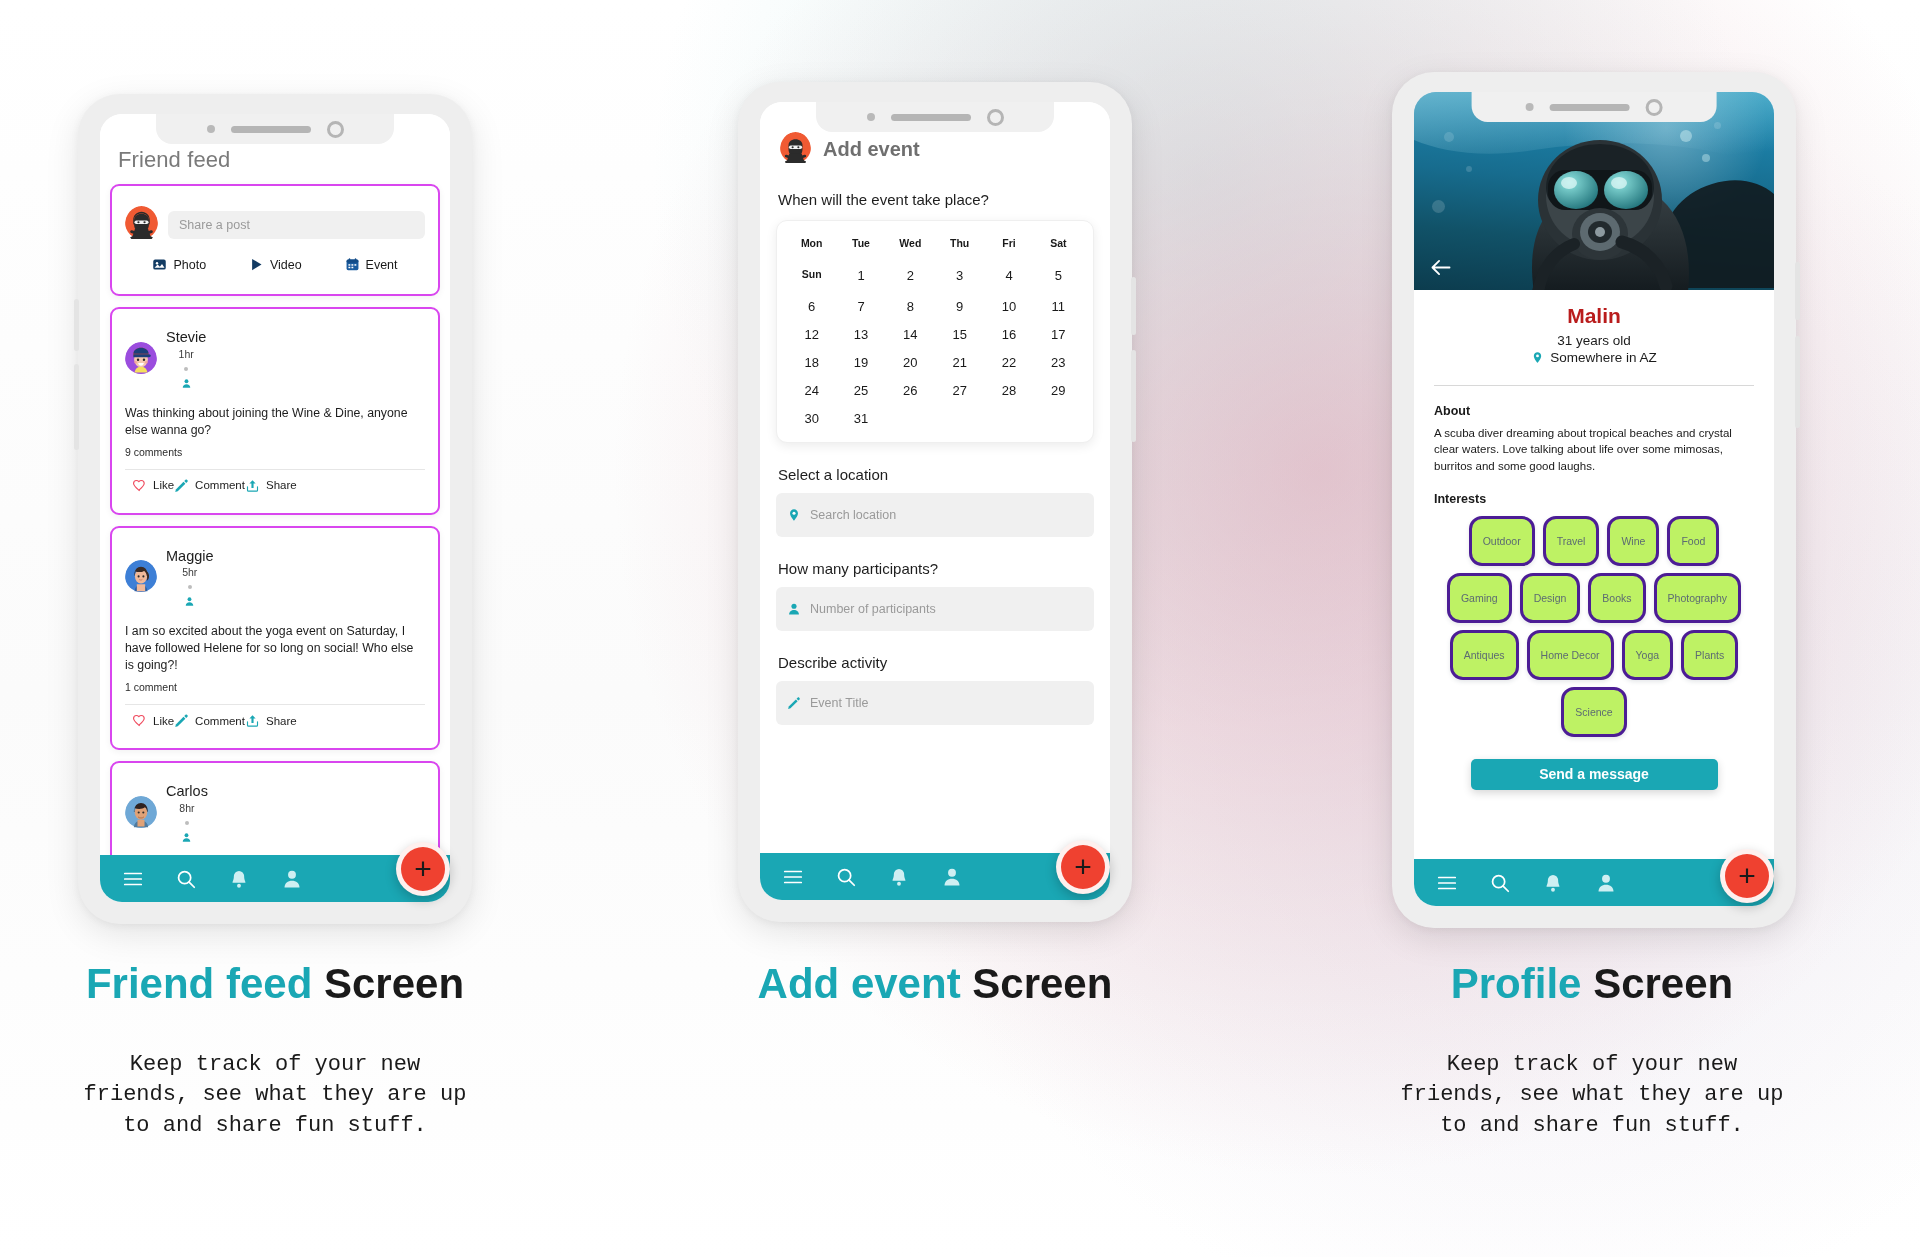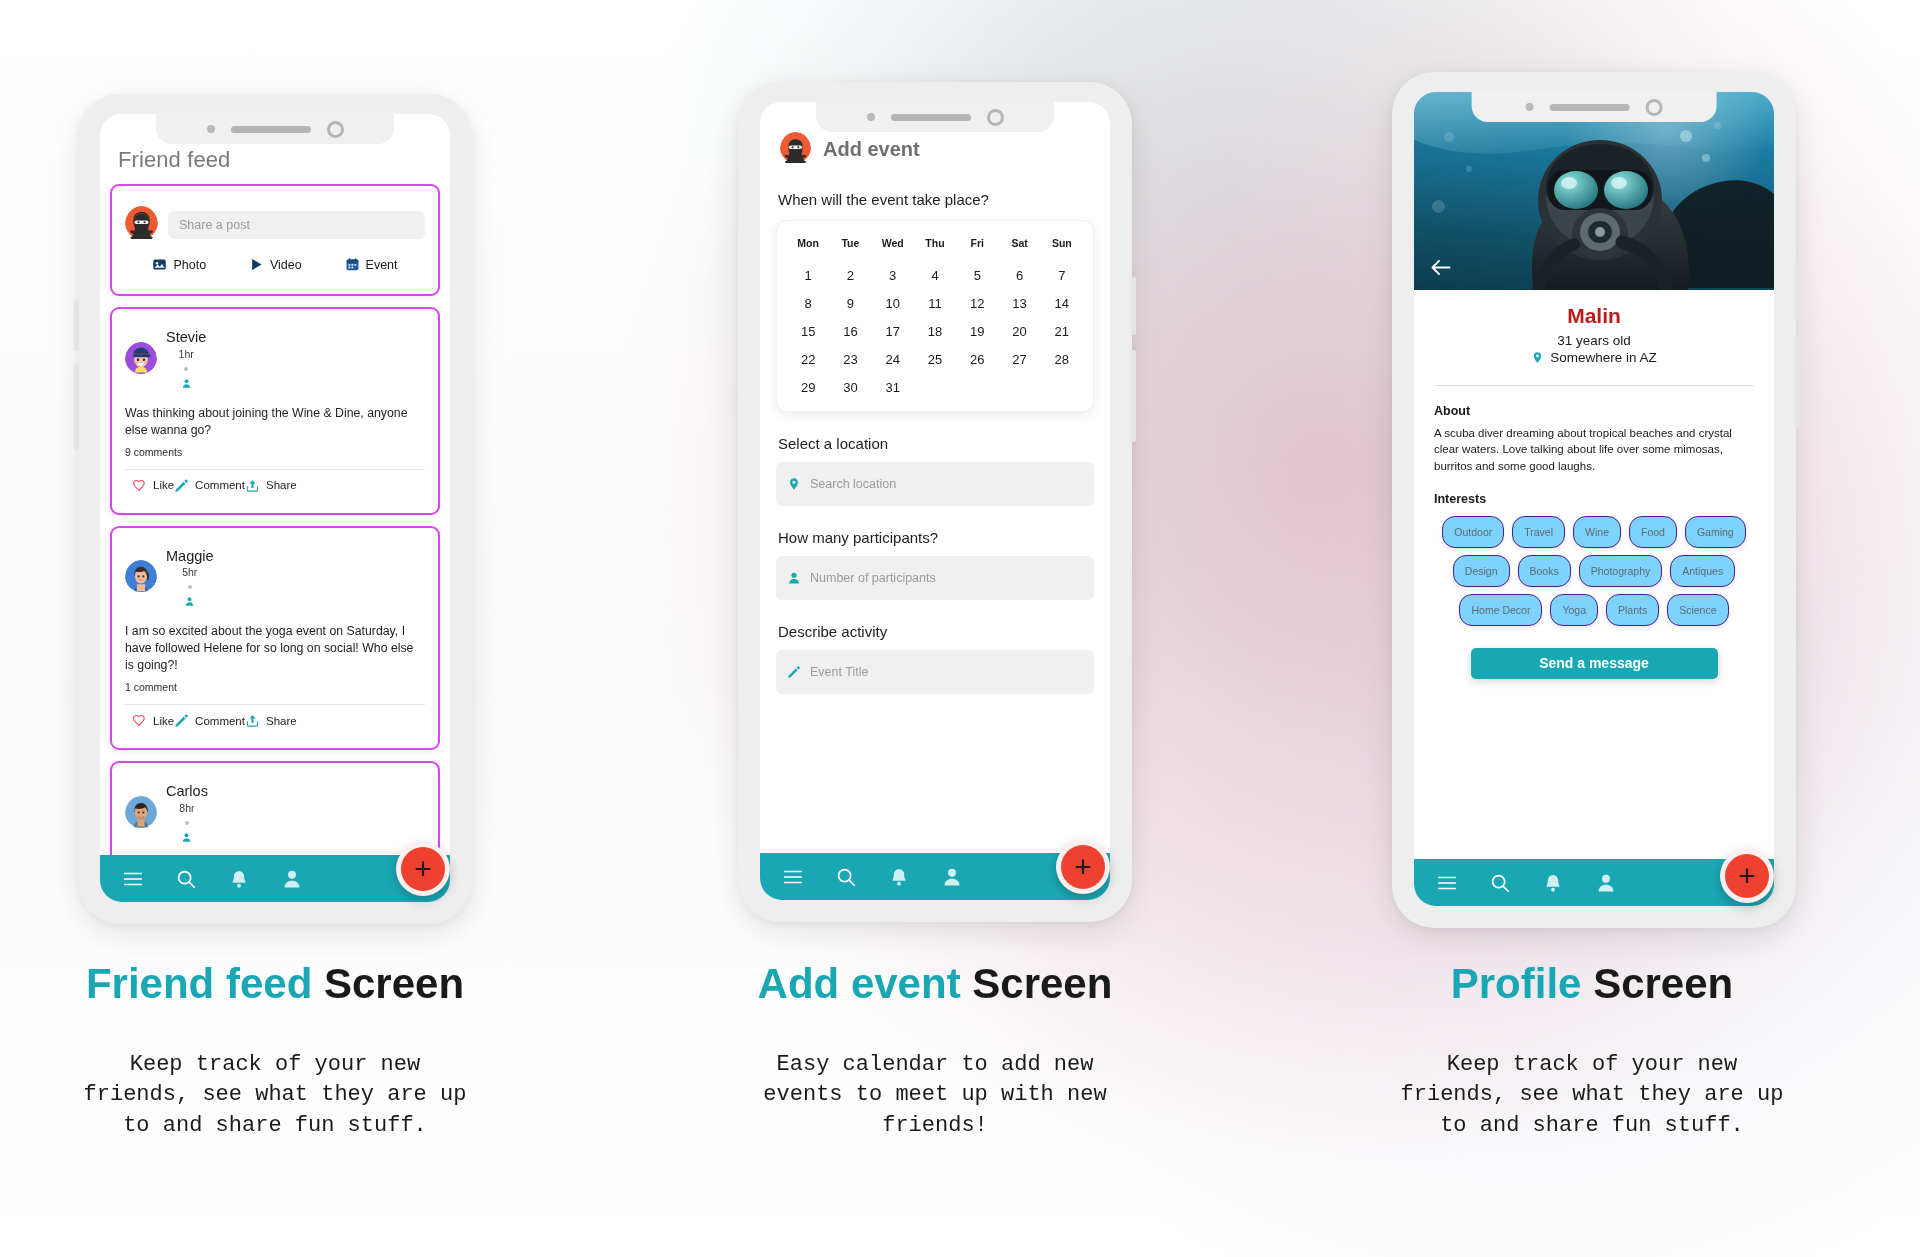--- a/index.html
+++ b/index.html
@@ -98,21 +98,21 @@
   
   .ev-body { position: absolute; inset: 0; background: #fff; padding: 0 16px; }
   .ev-head { display: flex; align-items: center; gap: 12px; padding: 30px 0 0 4px; }
   .ev-title { font-size: 20px; color: #6f6f6f; font-weight: 700; }
   .ev-q { font-size: 15px; color: #1d1d1d; font-weight: 400; margin: 24px 0 12px 2px; }
   .cal-card {
     background: #fff; border-radius: 11px; border: 1px solid #efefef;
     box-shadow: 0 3px 11px rgba(0,0,0,0.08);
     padding: 16px 10px 16px;
   }
-  .cal-grid { display: grid; grid-template-columns: repeat(7, 1fr); row-gap: 13px; }
+  .cal-grid { display: grid; grid-template-columns: repeat(6, 1fr); row-gap: 13px; }
   .cal-dow { font-size: 10.5px; font-weight: 700; color: #1a1a1a; text-align: center; padding-bottom: 6px; }
   .cal-day { font-size: 13px; color: #1a1a1a; text-align: center; }
   .ev-label { font-size: 15px; color: #1d1d1d; margin: 23px 0 10px 2px; }
   .ev-field {
     height: 44px; border-radius: 6px; background: #f0f0f0;
     display: flex; align-items: center; gap: 9px; padding-left: 11px;
     font-size: 12.5px; color: #9a9a9a;
   }
   .ev-field svg { width: 14px; height: 14px; display: block; flex: none; }
 
@@ -135,22 +135,22 @@
   .pf-name { text-align: center; font-size: 21px; font-weight: 700; color: #b91c1c; margin-top: 14px; }
   .pf-age { text-align: center; font-size: 13.5px; color: #1c1c1c; margin-top: 5px; }
   .pf-loc { display: flex; align-items: center; justify-content: center; gap: 6px; font-size: 13.5px; color: #1c1c1c; margin-top: 2px; }
   .pf-loc svg { width: 13px; height: 13px; display: block; }
   .pf-rule { height: 1px; background: #d8d8d8; margin: 20px 20px 0; }
   .pf-sec { padding: 0 20px; }
   .pf-h { font-size: 12.5px; font-weight: 700; color: #1a1a1a; margin-top: 18px; }
   .pf-about { font-size: 11.5px; color: #1a1a1a; line-height: 1.42; margin-top: 7px; }
   .tags { display: flex; flex-wrap: wrap; justify-content: center; gap: 7px 8px; margin-top: 10px; }
   .tag {
-    font-size: 10.5px; color: #5c6b72; background: #7dd3fc;
-    border: 1px solid #4c1d95; border-radius: 13px; padding: 9px 11px;
+    font-size: 10.5px; color: #5c6b72; background: #bef264;
+    border: 3px solid #4c1d95; border-radius: 13px; padding: 16px 11px;
     box-shadow: 0 2px 4px rgba(60,80,90,0.13);
     white-space: nowrap;
   }
   .msg-btn {
     margin: 22px auto 0; display: block; width: 247px; height: 31px;
     border-radius: 5px; background: #1aa7b4; color: #fff;
     font-size: 14px; font-weight: 700; border: none;
     box-shadow: 0 3px 8px rgba(0,0,0,0.16);
     font-family: "Liberation Sans", sans-serif;
   }
@@ -556,21 +556,20 @@
               <path d="M3.8 21.4c0-4.8 3.7-7.6 8.2-7.6s8.2 2.8 8.2 7.6z" fill="#cfeff2"></path>
             </svg>
         </span>
       </div>
     </div>
     <div class="fab" style="right:22px; bottom:28px;">+</div>
   </div>
 
   <div class="caption" style="left:738px; top:960px; width:394px;">
     <div class="cap-title"><span class="hl">Add event</span> <span>Screen</span></div>
-    <div class="cap-desc">Easy calendar to add new events to meet up with new friends!</div>
   </div>
 
   <div class="phone" style="left:1392px; top:72px; width:404px; height:856px;">
     <div class="side-btn r" style="top:190px; height:58px;"></div>
     <div class="side-btn r" style="top:264px; height:92px;"></div>
     <div class="screen">
 
       <div class="notchbar">
         <span class="dot-small"></span>
         <span class="speaker"></span>

